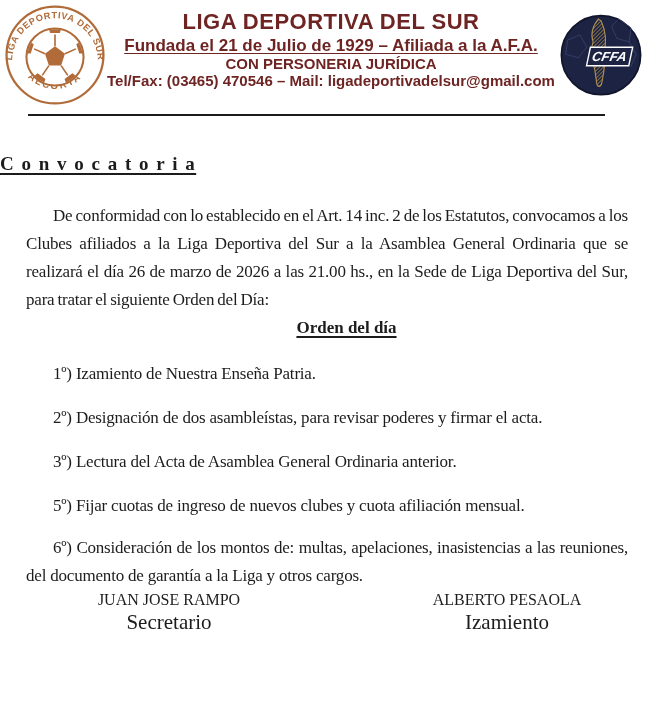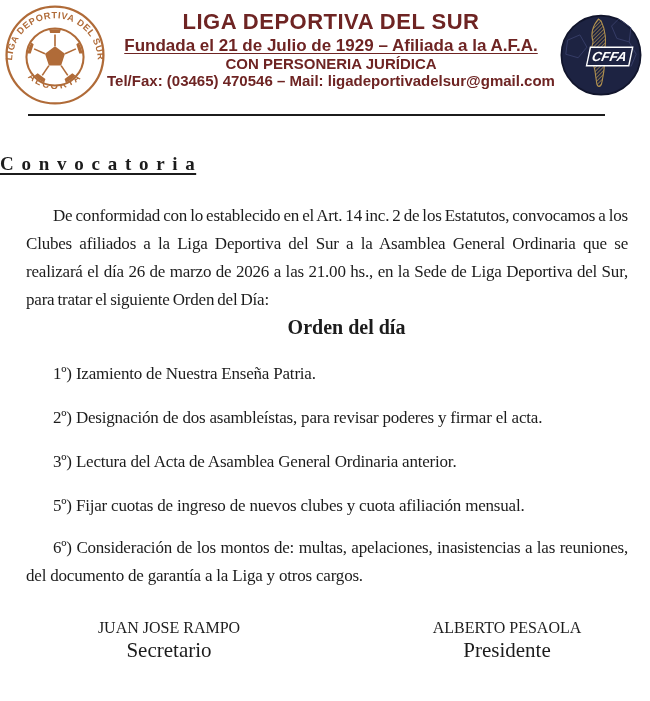--- a/index.html
+++ b/index.html
@@ -25,30 +25,30 @@
   
   .convocatoria{
     margin:36px 0 0;text-align:left;font-size:19px;line-height:24px;font-weight:bold;
     letter-spacing:1.5px;text-decoration:underline;text-decoration-thickness:2px;text-underline-offset:3px;
   }
   .intro{
     margin:26px 22px 0 26px;text-align:justify;text-indent:27px;
     font-size:17px;line-height:28px;letter-spacing:-0.2px;word-spacing:-1px;
   }
   .orden{
-    margin:2px 0 0;text-align:center;font-size:20px;line-height:23px;font-weight:bold;
-    text-decoration-thickness:2px;text-underline-offset:3px;padding-left:43px;
+    margin:2px 0 0;text-align:center;font-size:17px;line-height:23px;font-weight:bold;
+    text-decoration:underline;text-decoration-thickness:2px;text-underline-offset:3px;padding-left:43px;
   }
   .agenda{margin:24px 22px 0 26px;}
   .agenda .item{margin:0 0 22px;font-size:17px;line-height:22px;text-indent:27px;letter-spacing:-0.2px;}
   .agenda .item.no-gap{margin-bottom:6px;}
   .agenda .item.multiline{margin:17px 0 0;line-height:28px;text-align:justify;}
   
   .signatures{
-    display:flex;justify-content:space-between;margin-top:28px;
+    display:flex;justify-content:space-between;margin-top:0;
     padding-left:69px;padding-right:43px;
   }
   .sig{width:200px;text-align:center;}
   .sig-name{font-size:16px;line-height:20px;}
   .sig-role{font-size:21px;line-height:20px;margin-top:2px;}
 </style>
 </head>
 <body>
 
 <div class="page">
@@ -137,18 +137,18 @@
       <p class="item multiline">6º) Consideración de los montos de: multas, apelaciones, inasistencias a las reuniones,  del documento de garantía a la Liga y otros cargos.</p>
     </div>
 
     <div class="signatures">
       <div class="sig">
         <div class="sig-name">JUAN JOSE RAMPO</div>
         <div class="sig-role">Secretario</div>
       </div>
       <div class="sig">
         <div class="sig-name">ALBERTO PESAOLA</div>
-        <div class="sig-role">Presidente</div>
+        <div class="sig-role">Izamiento</div>
       </div>
     </div>
   </main>
 
 </div>
 
 </body></html>

